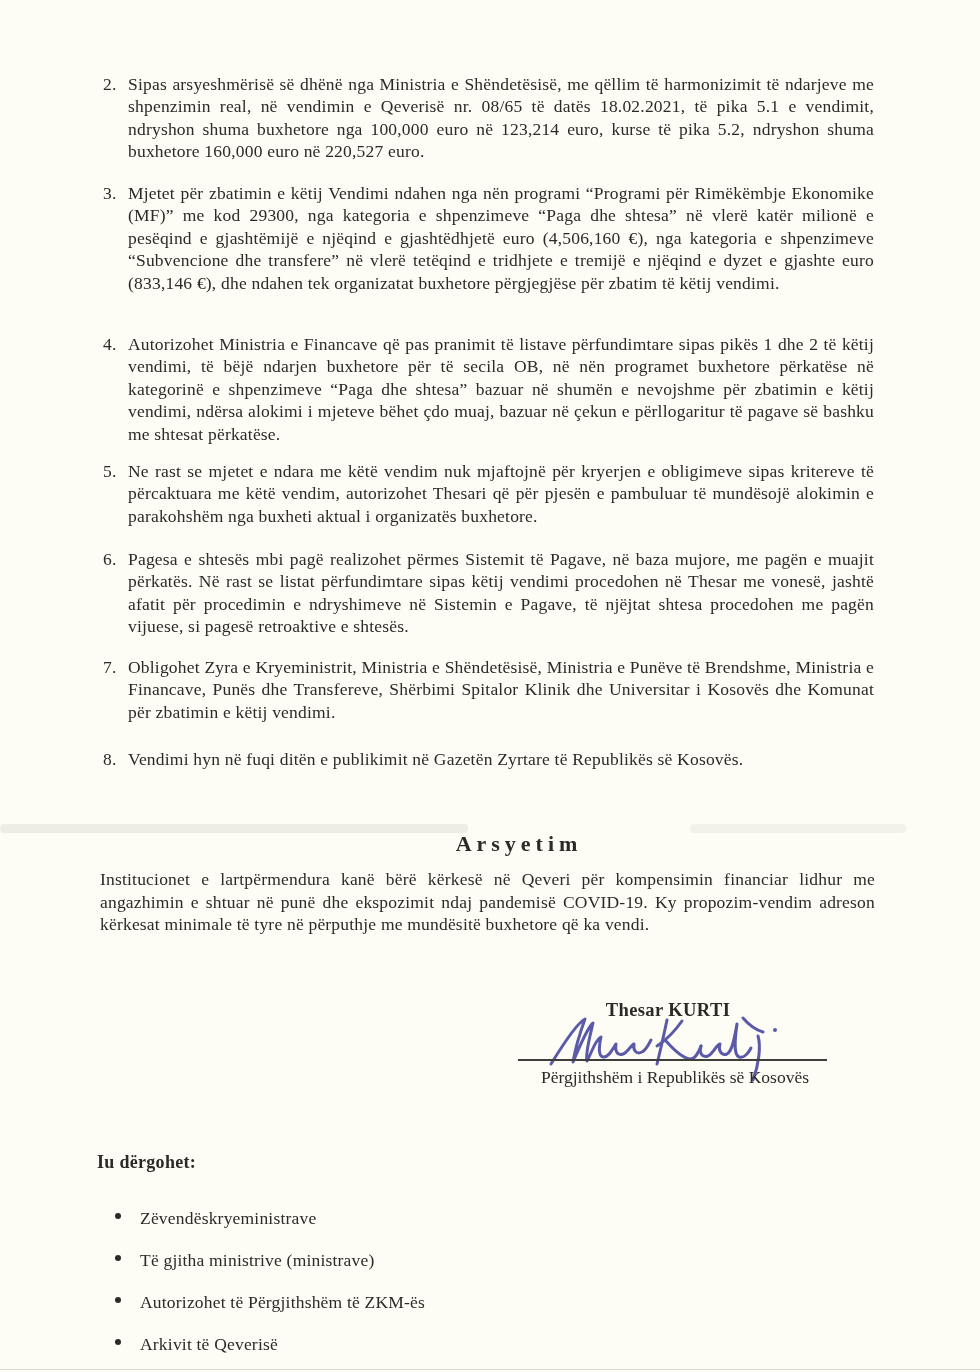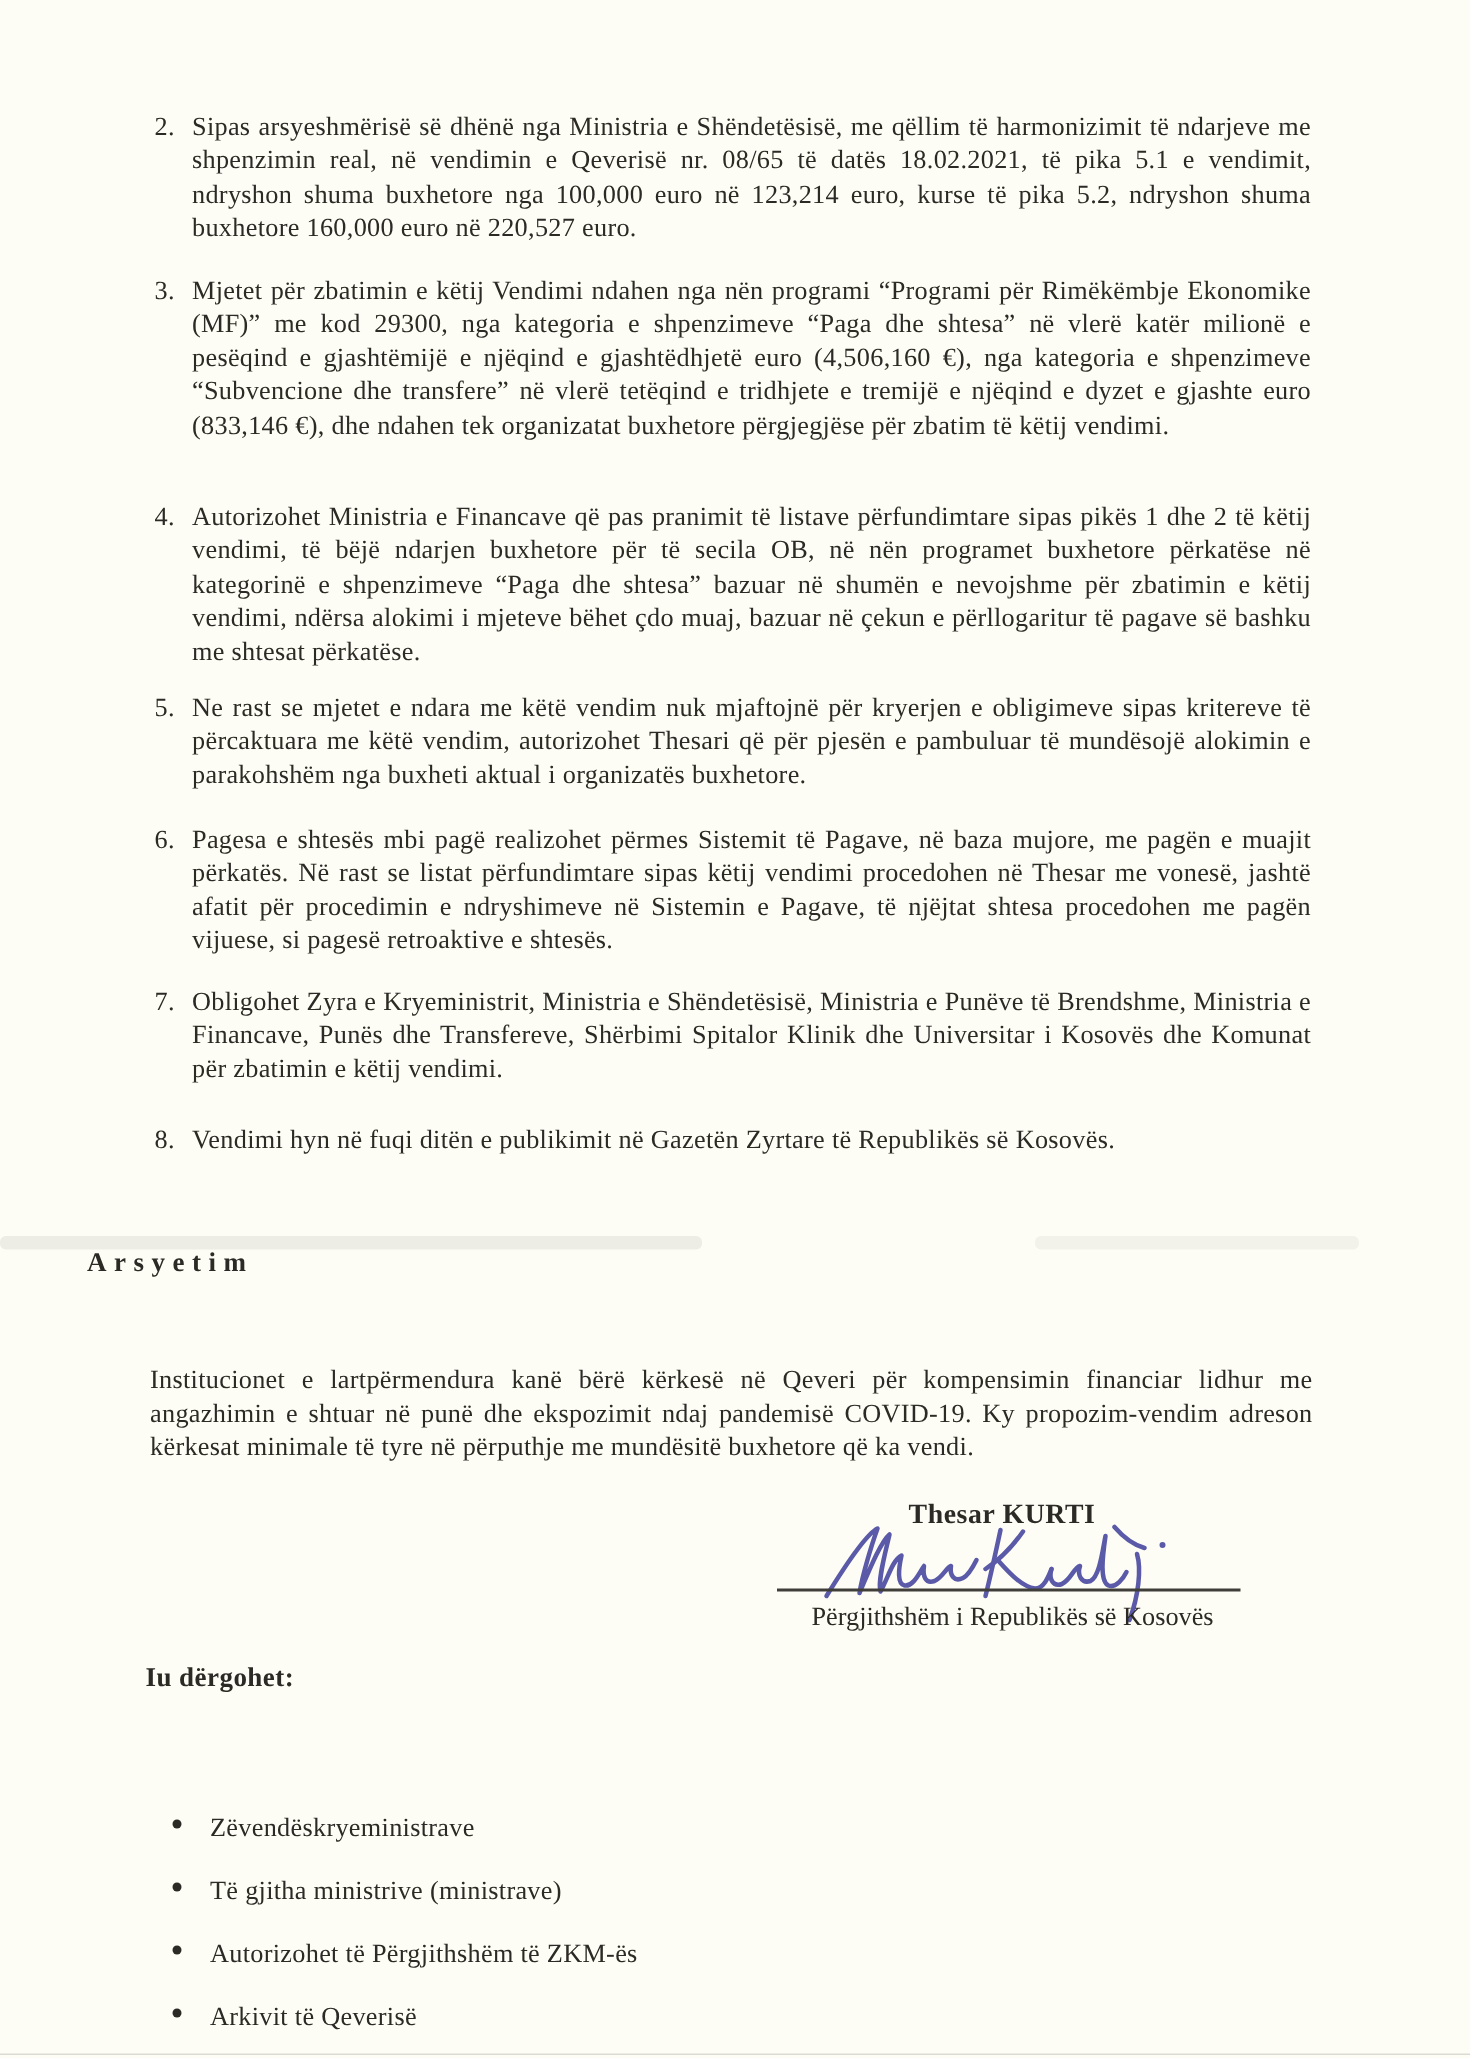--- a/index.html
+++ b/index.html
@@ -31,27 +31,28 @@
   }
   .doc-item .num { flex: 0 0 25px; }
   .doc-item .txt { flex: 1; text-align: justify; }
 
   
   .j-heading {
     position: absolute;
     top: 831px; left: 0;
     width: 100%;
     padding-left: 58px;
-    font-size: 18px;
+    text-align: center;
+    font-size: 22px;
     font-weight: bold;
     letter-spacing: 5px;
   }
   .j-body {
     position: absolute;
-    top: 908px; left: 100px;
+    top: 868px; left: 100px;
     width: 775px;
     text-align: justify;
     font-size: 17.5px;
     line-height: 22.6px;
     letter-spacing: 0.2px;
   }
 
   
   .sig-name {
     position: absolute;
@@ -81,21 +82,21 @@
     position: absolute;
     top: 1067px; left: 505px;
     width: 340px;
     text-align: center;
     font-size: 17.5px;
   }
 
   
   .dist-heading {
     position: absolute;
-    top: 1108px; left: 97px;
+    top: 1152px; left: 97px;
     font-size: 18px;
     font-weight: bold;
     letter-spacing: 0.3px;
   }
   .dist-list {
     position: absolute;
     top: 1189px; left: 113px;
     list-style: none;
   }
   .dist-item {

